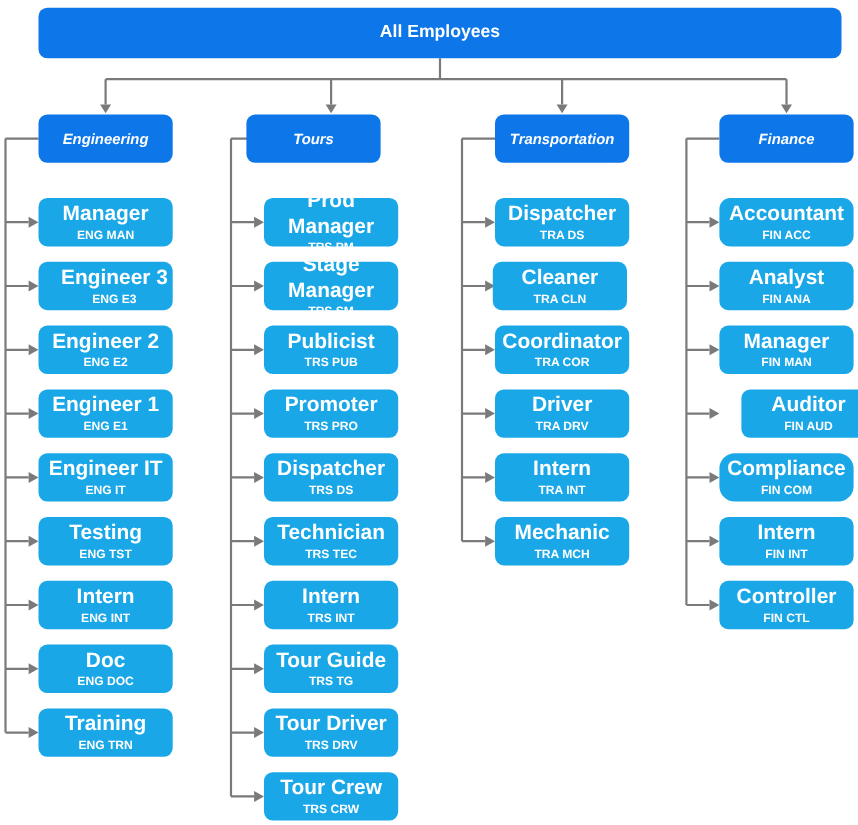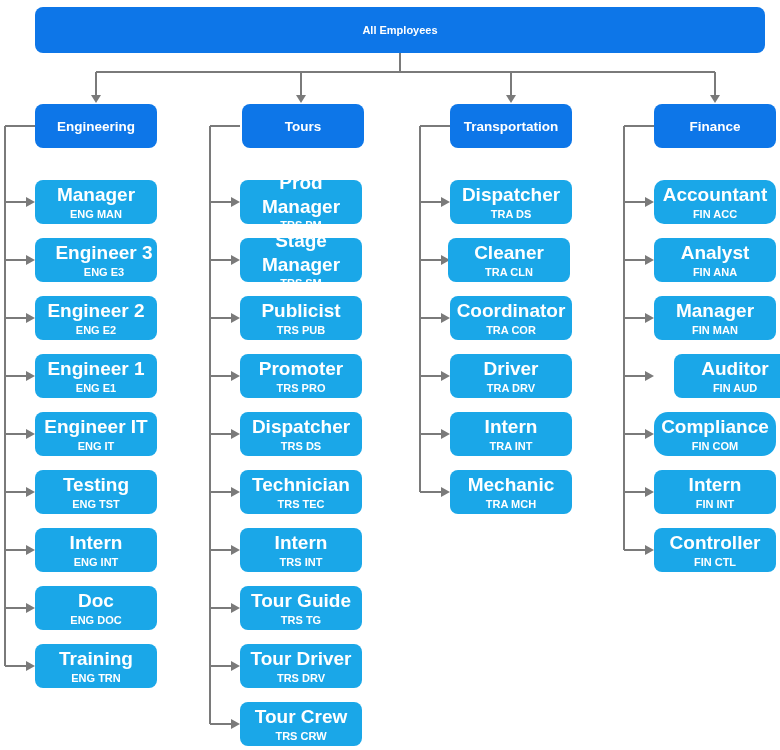--- a/index.html
+++ b/index.html
@@ -26,26 +26,26 @@
     display:flex;flex-direction:column;
     align-items:center;justify-content:center;
     text-align:center;
     z-index:2;
     box-sizing:border-box;
     cursor:default;
   }
   .root{
     left:35px;top:7px;width:730px;height:46px;
     background:var(--header_blue);
-    font-size:11px;font-weight:700;
+    font-size:16px;font-weight:700;
   }
   .dept{
     height:44px;
     background:var(--header_blue);
-    font-size:13.5px;font-weight:700;
+    font-size:13.5px;font-weight:700;font-style:italic;
   }
   .child{
     height:44px;
     background:var(--child_blue);
   }
   .child .t1{font-size:19px;font-weight:700;line-height:1.25;}
   .child .t2{font-size:11px;font-weight:600;line-height:1.25;margin-top:1px;}
 </style>
 </head>
 <body>
@@ -126,21 +126,21 @@
         <div class="t2">ENG INT</div>
       </div>
       <div class="node child" style="left: 35px; top: 586px;">
         <div class="t1">Doc</div>
         <div class="t2">ENG DOC</div>
       </div>
       <div class="node child" style="left: 35px; top: 644px;">
         <div class="t1">Training</div>
         <div class="t2">ENG TRN</div>
       </div>
-      <div class="node dept" style="left: 242px; top: 104px;">
+      <div class="node dept" style="left: 224px; top: 104px;">
         <span>Tours</span>
       </div>
       <div class="node child" style="left: 240px; top: 180px;">
         <div class="t1">Prod Manager</div>
         <div class="t2">TRS PM</div>
       </div>
       <div class="node child" style="left: 240px; top: 238px;">
         <div class="t1">Stage Manager</div>
         <div class="t2">TRS SM</div>
       </div>

